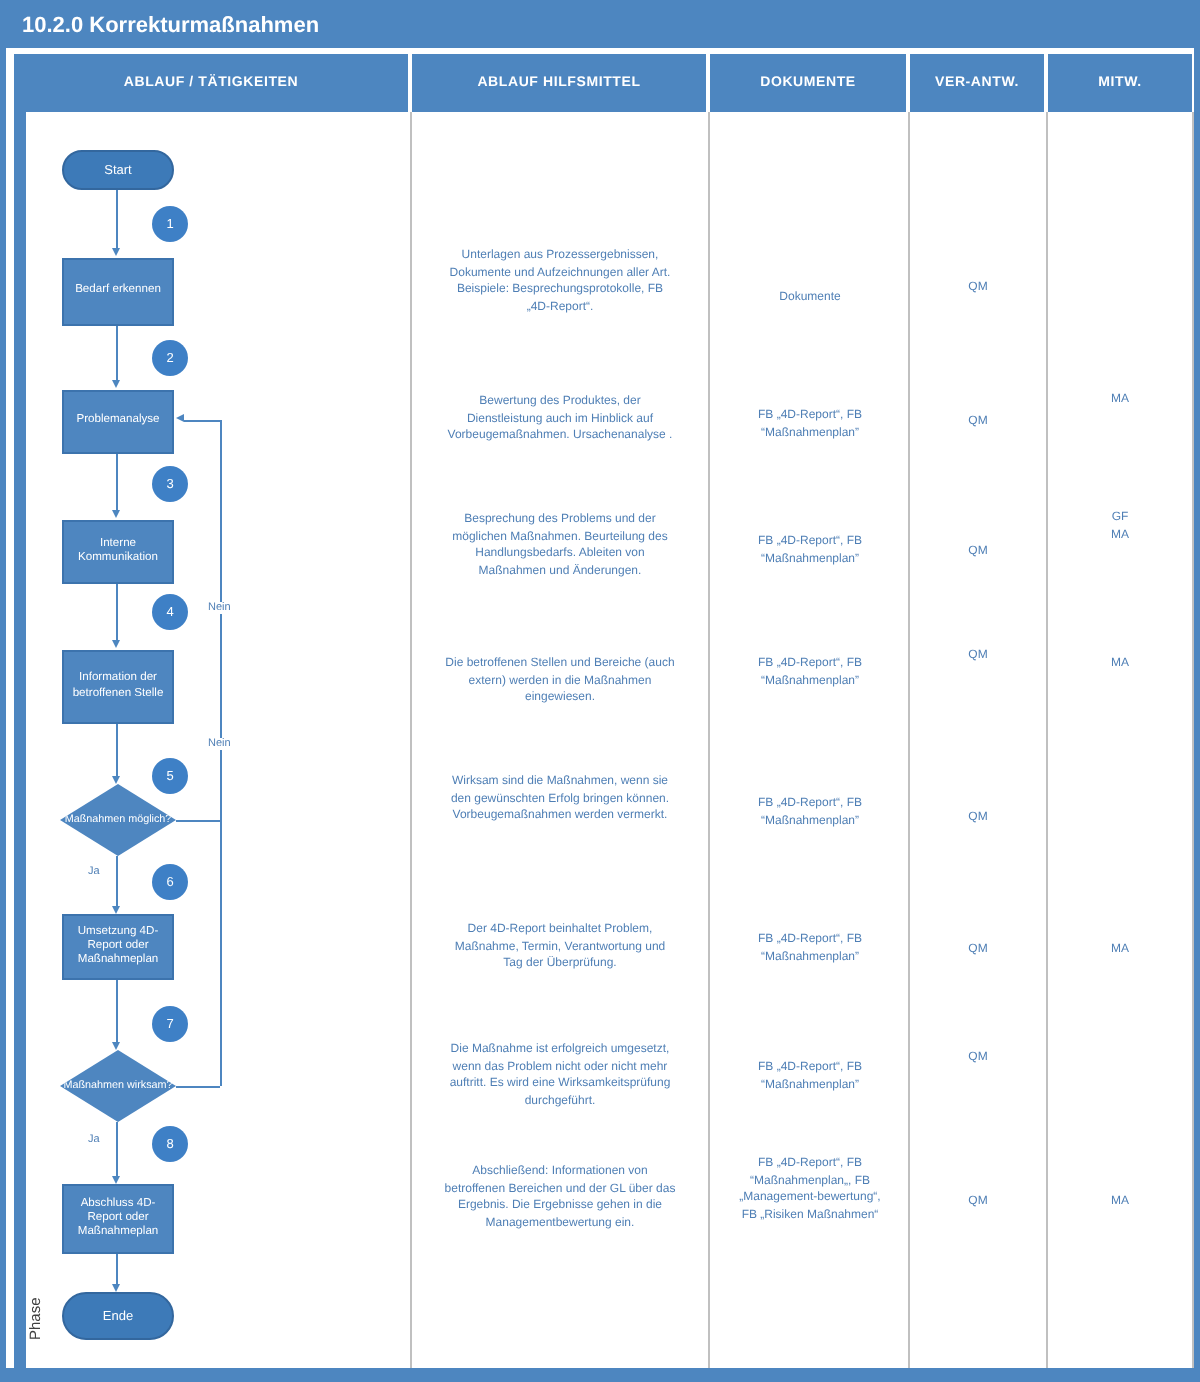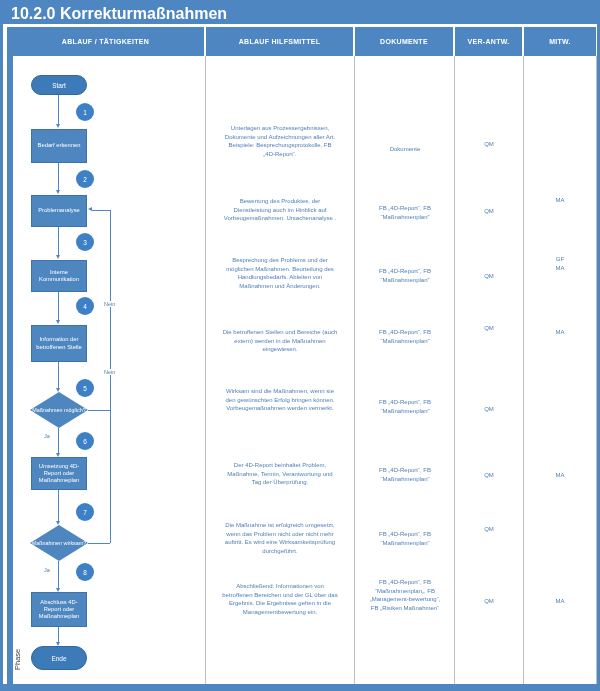--- a/index.html
+++ b/index.html
@@ -1,20 +1,20 @@
 <!DOCTYPE html>
 <html><head>
 <meta charset="utf-8">
 <style>
   html,body{margin:0;padding:0;background:#fff;}
   #page{position:relative;width:600px;height:691px;background:#ffffff;
         font-family:"Liberation Sans",sans-serif;overflow:hidden;}
   .frame{position:absolute;background:#4d86c0;}
   .titlebar{position:absolute;left:3px;top:3px;width:594px;height:21px;background:#4d86c0;
-            color:#fff;font-weight:bold;font-size:16px;line-height:21px;padding-left:8px;
+            color:#fff;font-weight:bold;font-size:11px;line-height:21px;padding-left:8px;
             box-sizing:border-box;}
   .hcell{position:absolute;top:27px;height:29px;background:#4d86c0;color:#fff;
          font-weight:bold;font-size:7px;display:flex;align-items:center;justify-content:center;
          letter-spacing:.3px;text-align:center;}
   .divider{position:absolute;top:56px;height:628px;width:1px;background:#c0c0c0;}
   .phase-strip{position:absolute;left:7px;top:56px;width:6px;height:628px;background:#4d86c0;}
   .phase-label{position:absolute;left:13px;top:612px;height:58px;display:flex;align-items:center;
                color:#404040;font-size:7.5px;writing-mode:vertical-rl;transform:rotate(180deg);}
   
   .fbox{position:absolute;left:31px;width:56px;background:#4e86c0;border:1px solid #3c73ad;

